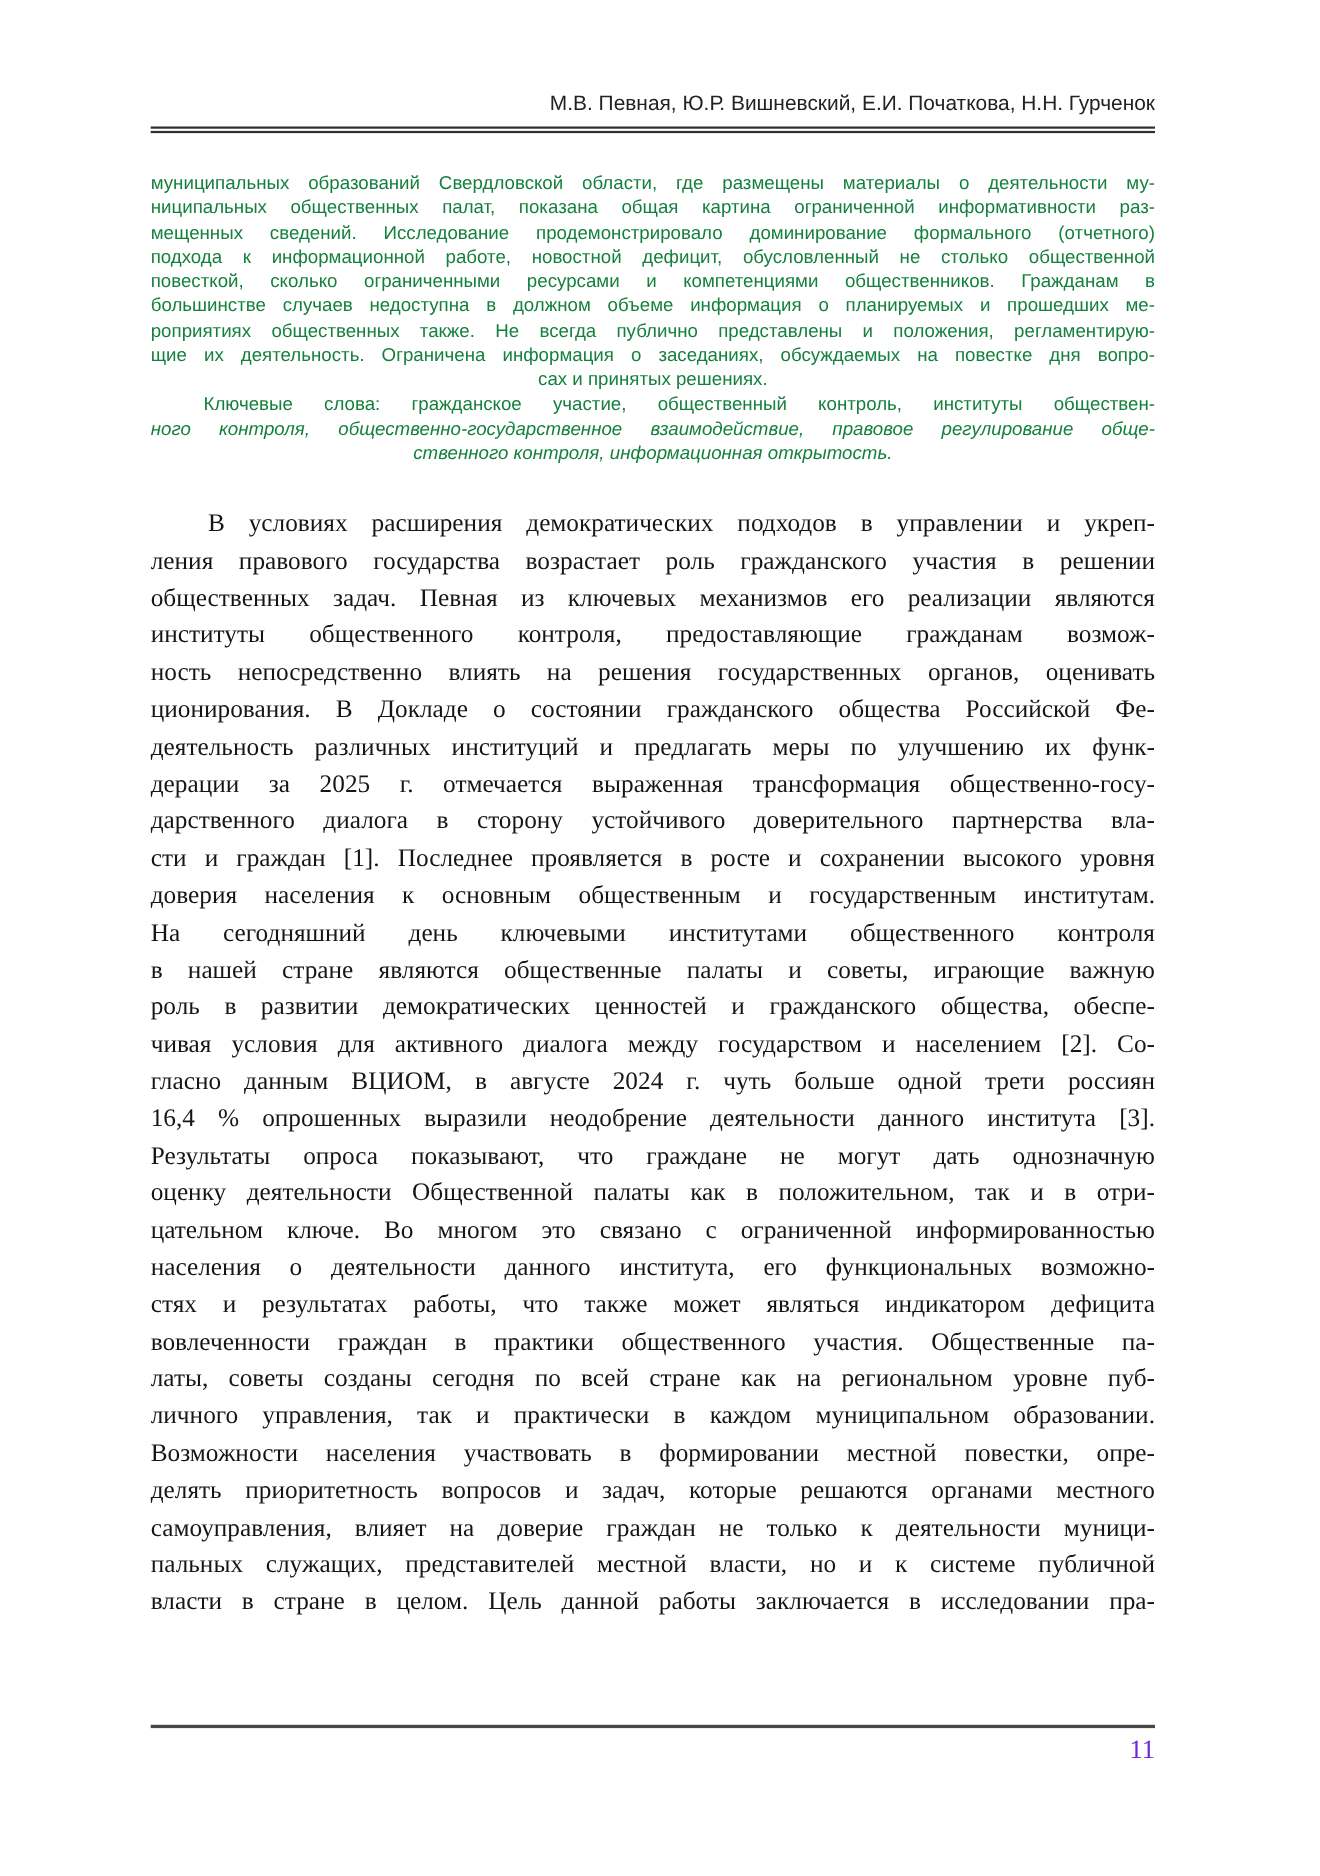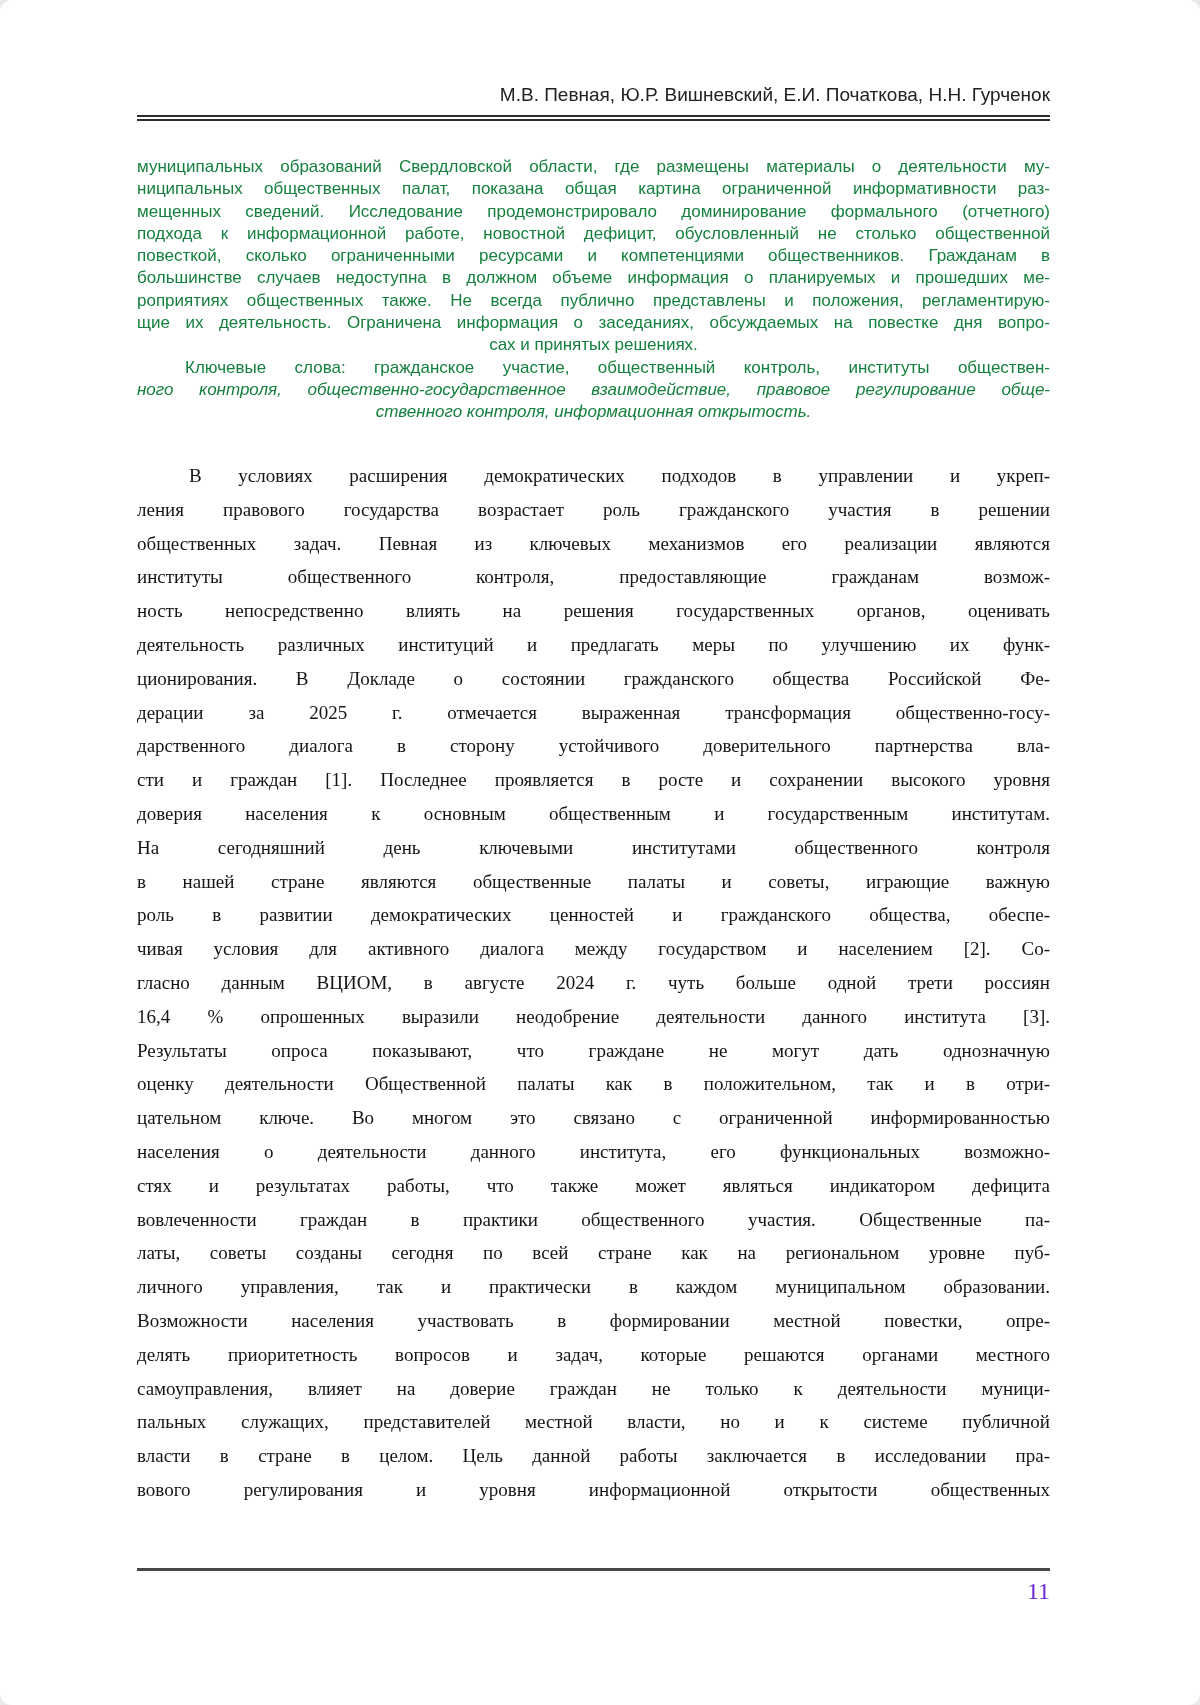--- a/index.html
+++ b/index.html
@@ -5,21 +5,20 @@
   html, body { margin: 0; padding: 0; background: #e9e9e9; }
   .page {
     position: relative;
     width: 1200px;
     height: 1705px;
     background: #ffffff;
     margin: 0 auto;
     overflow: hidden;
     font-family: "Liberation Serif", serif;
     color: #1b1b1b;
-    border-radius: 12px;
   }
   
   .authors {
     position: absolute;
     left: 137px; width: 913px; top: 84px;
     text-align: right;
     font-family: "Liberation Sans", sans-serif;
     font-size: 19px;
     color: #222;
     white-space: nowrap;
@@ -38,21 +37,21 @@
     font-family: "Liberation Sans", sans-serif;
     font-size: 17px;
     line-height: 22.3px;
     color: #15803d;
   }
   
   .body-text {
     position: absolute;
     left: 137px; width: 913px; top: 459px;
     font-family: "Liberation Serif", serif;
-    font-size: 19px;
+    font-size: 23px;
     line-height: 33.8px;
     color: #151515;
   }
   
   .footer-rule {
     position: absolute;
     left: 137px; width: 913px; top: 1568px;
     height: 0;
     border-top: 3px solid #474747;
   }
@@ -110,22 +109,22 @@
     </div>
   </div>
 
   <div class="body-text">
     <div class="jline indent">В условиях расширения демократических подходов в управлении и укреп-</div>
     <div>
         <div class="jline">ления правового государства возрастает роль гражданского участия в решении</div>
         <div class="jline">общественных задач. Певная из ключевых механизмов его реализации являются</div>
         <div class="jline">институты общественного контроля, предоставляющие гражданам возмож-</div>
         <div class="jline">ность непосредственно влиять на решения государственных органов, оценивать</div>
+        <div class="jline">ционирования. В Докладе о состоянии гражданского общества Российской Фе-</div>
         <div class="jline">деятельность различных институций и предлагать меры по улучшению их функ-</div>
-        <div class="jline">ционирования. В Докладе о состоянии гражданского общества Российской Фе-</div>
         <div class="jline">дерации за 2025 г. отмечается выраженная трансформация общественно-госу-</div>
         <div class="jline">дарственного диалога в сторону устойчивого доверительного партнерства вла-</div>
         <div class="jline">сти и граждан [1]. Последнее проявляется в росте и сохранении высокого уровня</div>
         <div class="jline">доверия населения к основным общественным и государственным институтам.</div>
         <div class="jline">На сегодняшний день ключевыми институтами общественного контроля</div>
         <div class="jline">в нашей стране являются общественные палаты и советы, играющие важную</div>
         <div class="jline">роль в развитии демократических ценностей и гражданского общества, обеспе-</div>
         <div class="jline">чивая условия для активного диалога между государством и населением [2]. Со-</div>
         <div class="jline">гласно данным ВЦИОМ, в августе 2024 г. чуть больше одной трети россиян</div>
         <div class="jline">16,4 % опрошенных выразили неодобрение деятельности данного института [3].</div>
@@ -135,21 +134,20 @@
         <div class="jline">населения о деятельности данного института, его функциональных возможно-</div>
         <div class="jline">стях и результатах работы, что также может являться индикатором дефицита</div>
         <div class="jline">вовлеченности граждан в практики общественного участия. Общественные па-</div>
         <div class="jline">латы, советы созданы сегодня по всей стране как на региональном уровне пуб-</div>
         <div class="jline">личного управления, так и практически в каждом муниципальном образовании.</div>
         <div class="jline">Возможности населения участвовать в формировании местной повестки, опре-</div>
         <div class="jline">делять приоритетность вопросов и задач, которые решаются органами местного</div>
         <div class="jline">самоуправления, влияет на доверие граждан не только к деятельности муници-</div>
         <div class="jline">пальных служащих, представителей местной власти, но и к системе публичной</div>
         <div class="jline">власти в стране в целом. Цель данной работы заключается в исследовании пра-</div>
-        <div class="jline">вового регулирования и уровня информационной открытости общественных</div>
       </div>
   </div>
 
   <div class="footer-rule"></div>
 
   <div class="page-num">11</div>
 
 </div>
 
 </body></html>

